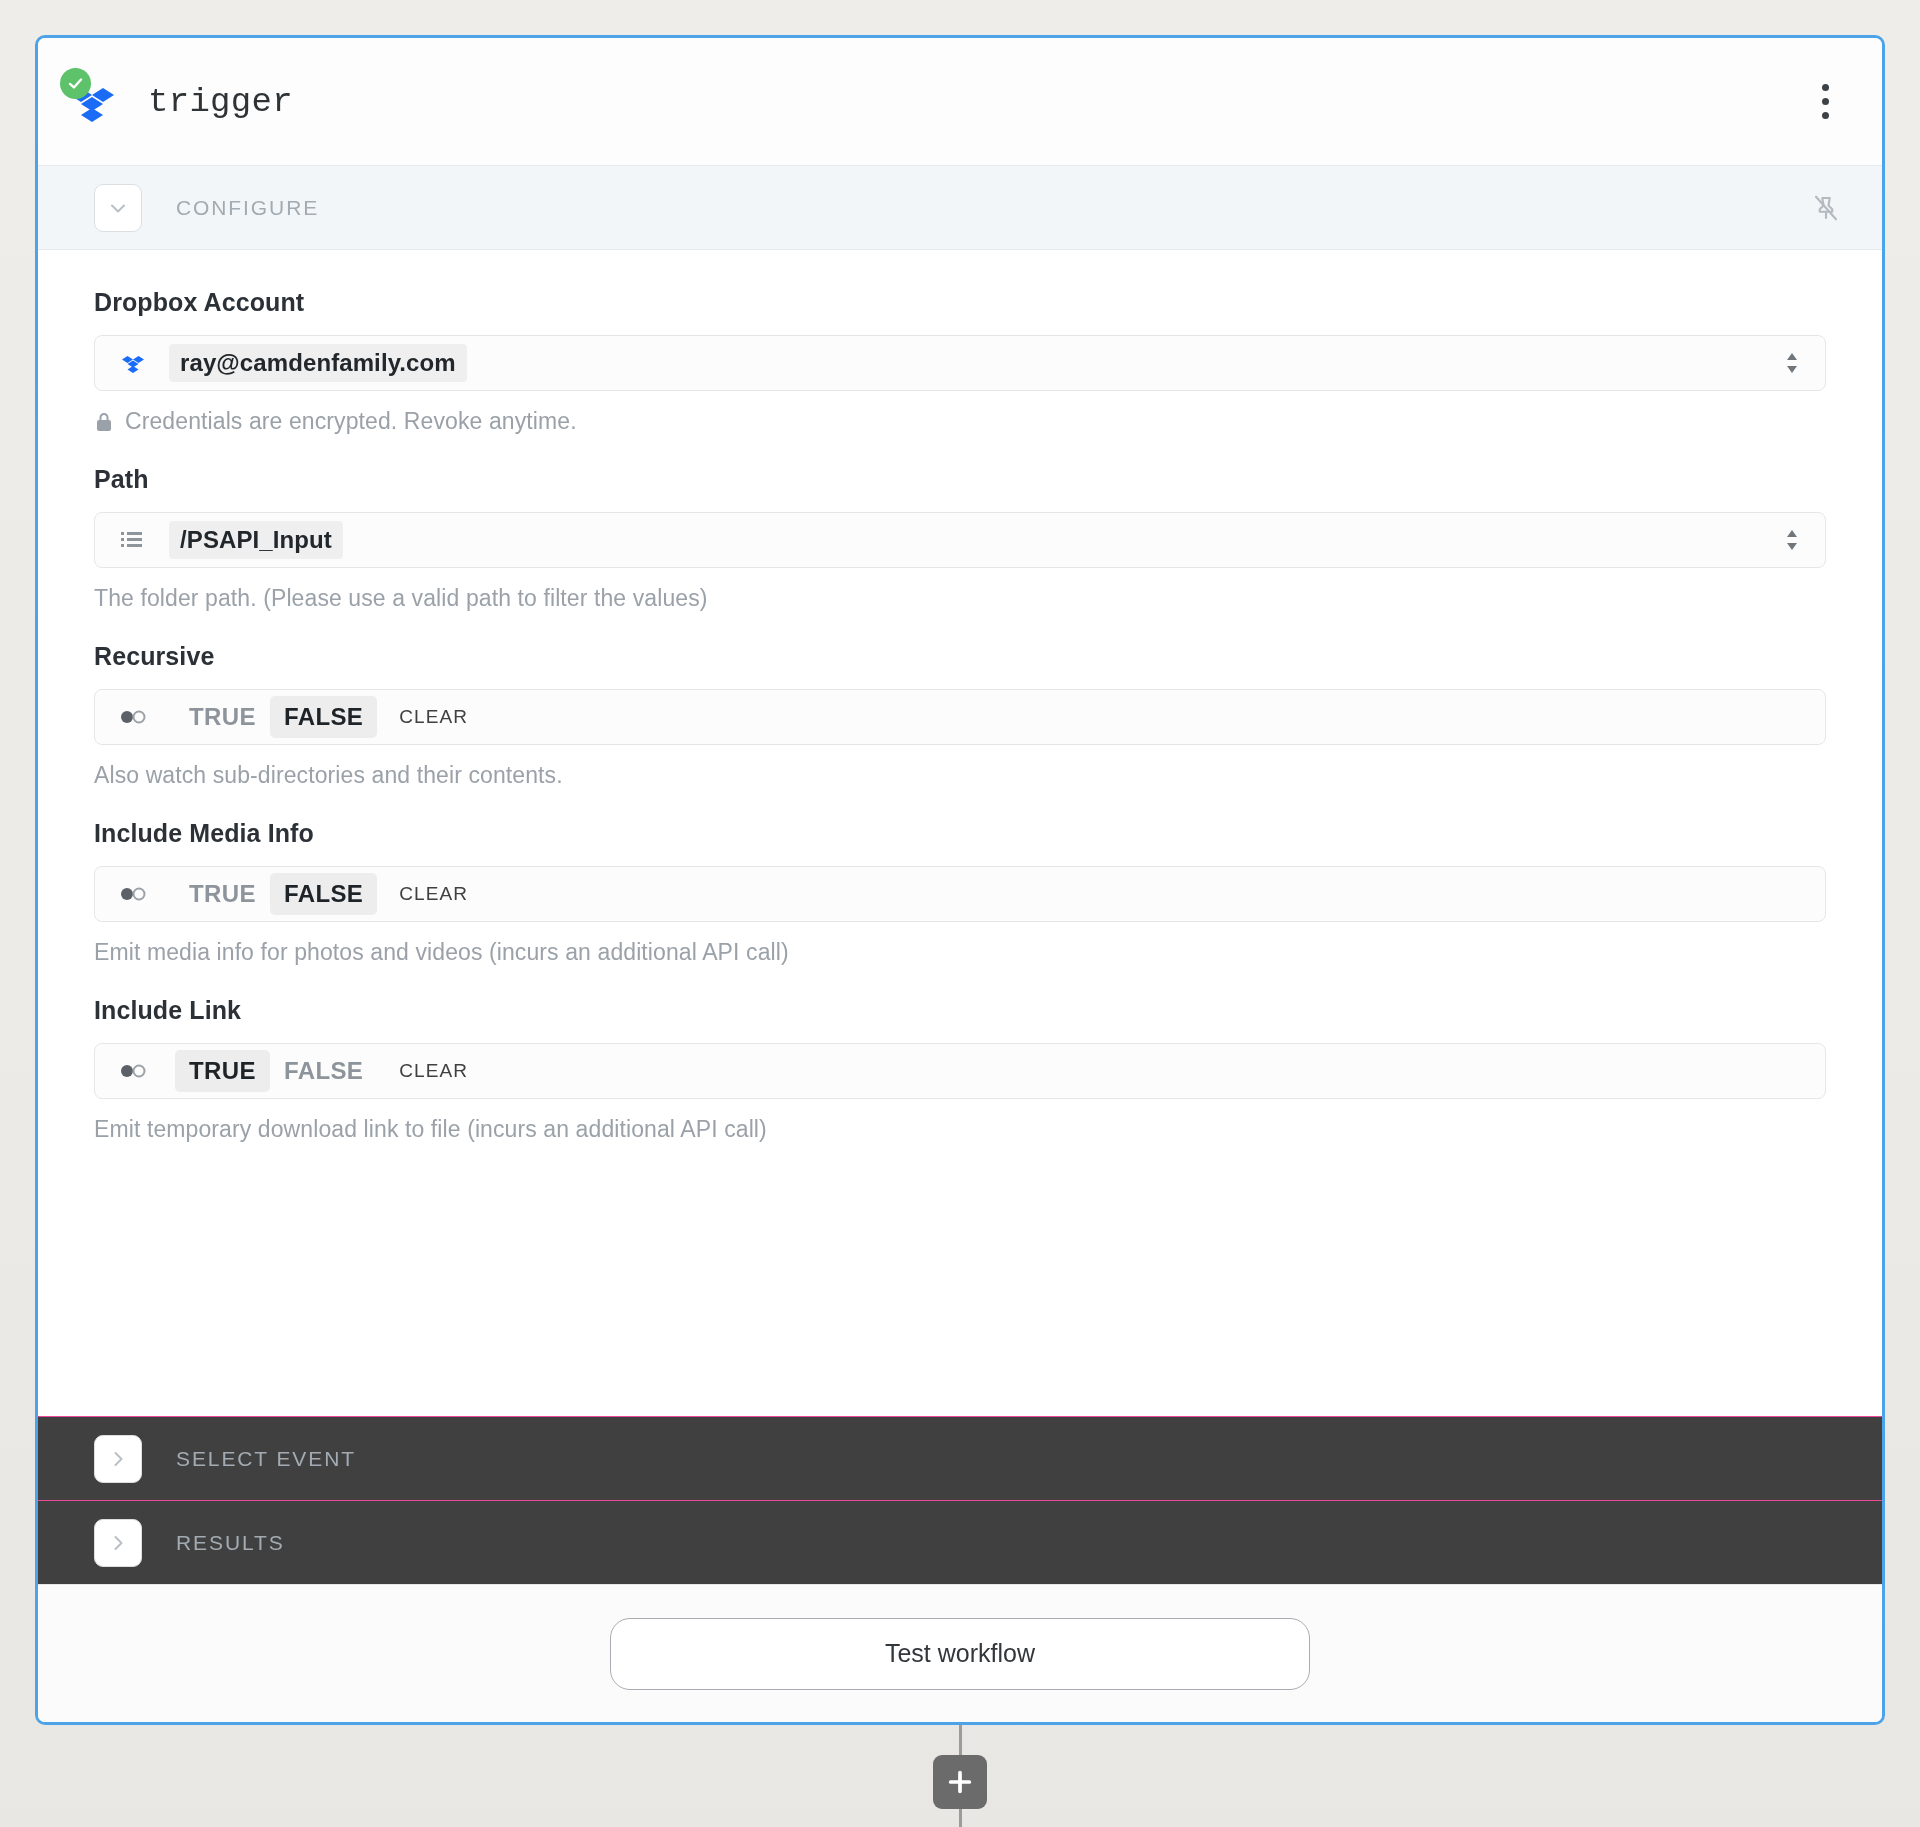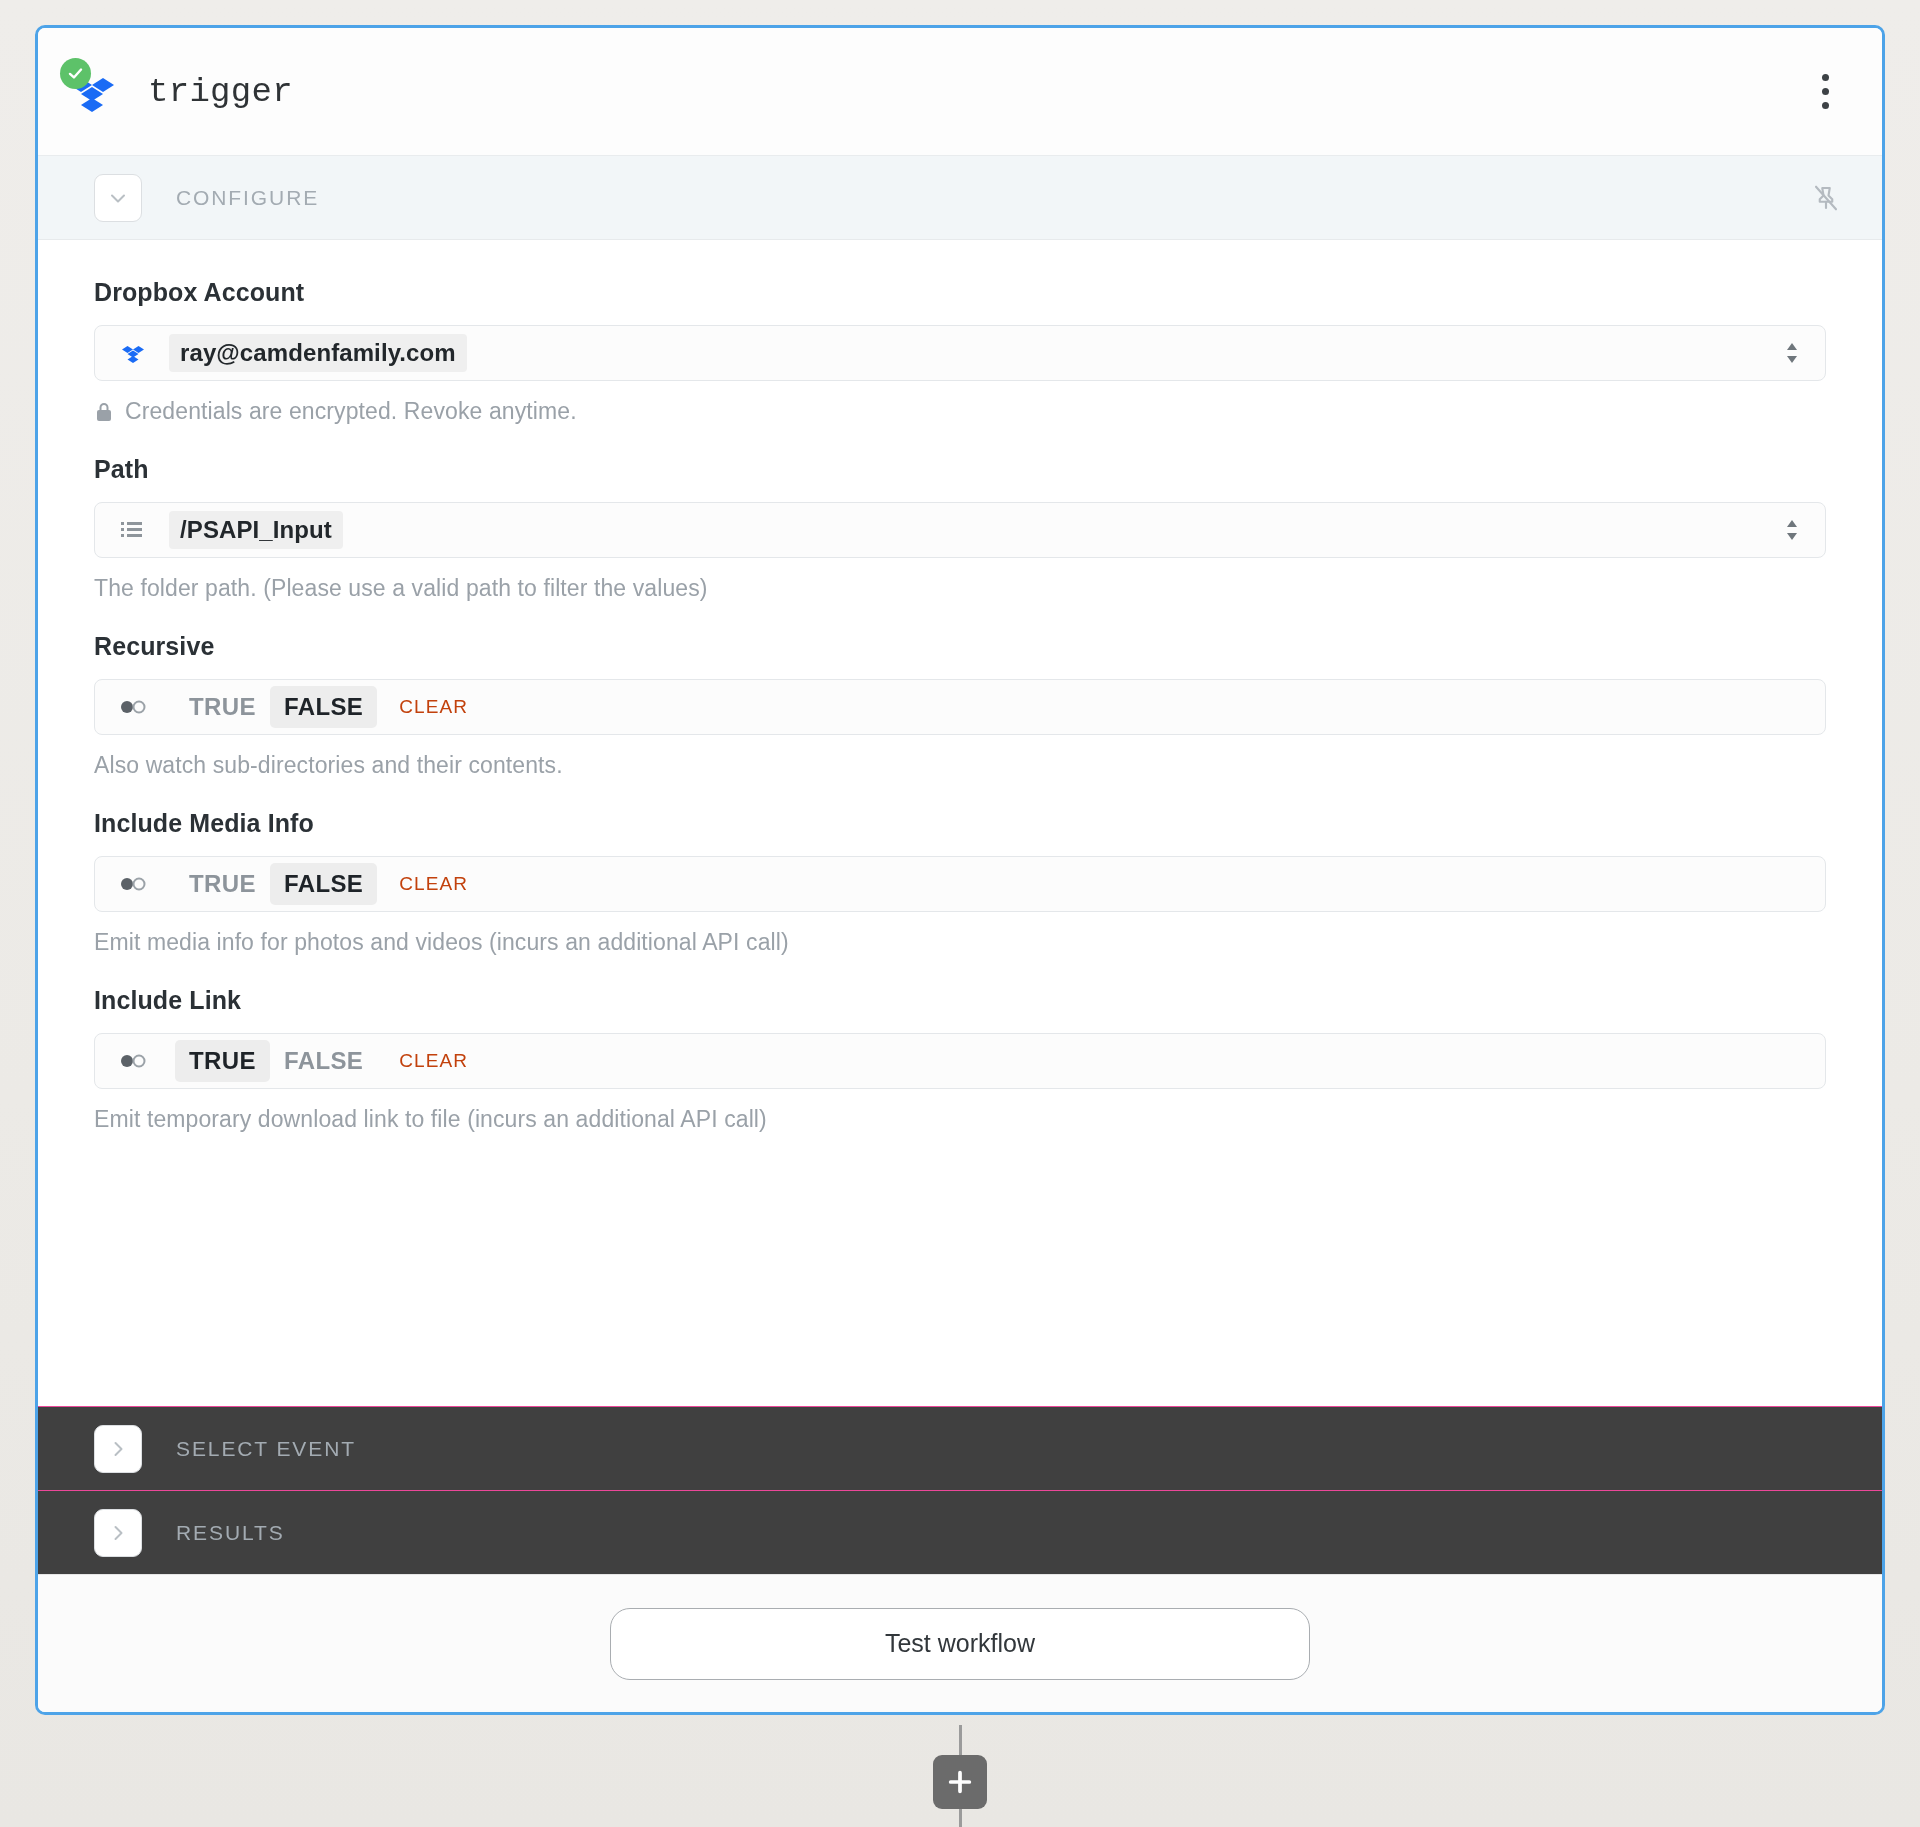--- a/index.html
+++ b/index.html
@@ -17,21 +17,21 @@
     width: 1920px;
     height: 1827px;
     background: linear-gradient(180deg, #efedea 0%, #eceae6 60%, #e9e7e3 100%);
     overflow: hidden;
   }
 
   
   .card {
     position: absolute;
     left: 35px;
-    top: 25px;
+    top: 35px;
     width: 1850px;
     height: 1690px;
     background: #ffffff;
     border: 3px solid #4da3e8;
     border-radius: 10px;
     overflow: hidden;
     display: flex;
     flex-direction: column;
   }
 
@@ -244,21 +244,21 @@
     background: transparent;
     border: none;
     font-family: inherit;
   }
   .bool-opt.selected {
     color: #1e2328;
     background: #ededed;
   }
   .bool-clear {
     font-size: 19px;
-    color: #c2410c;
+    color: #404040;
     padding: 7px 12px;
     margin-left: 10px;
     letter-spacing: 1.1px;
     cursor: pointer;
     background: none;
     border: none;
     font-family: inherit;
     font-weight: 400;
   }
 

